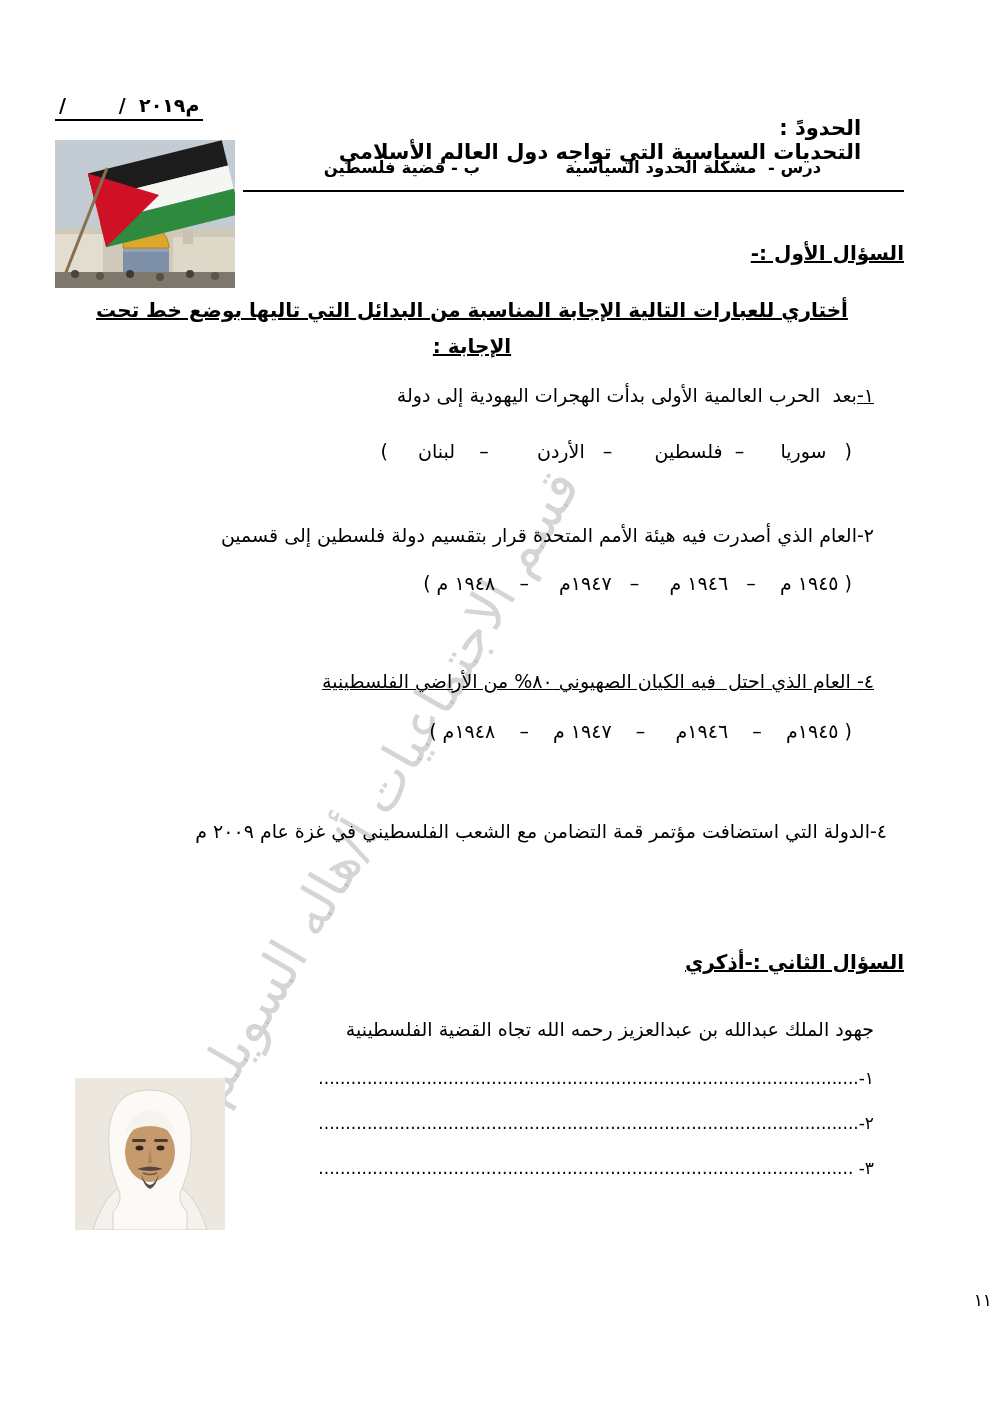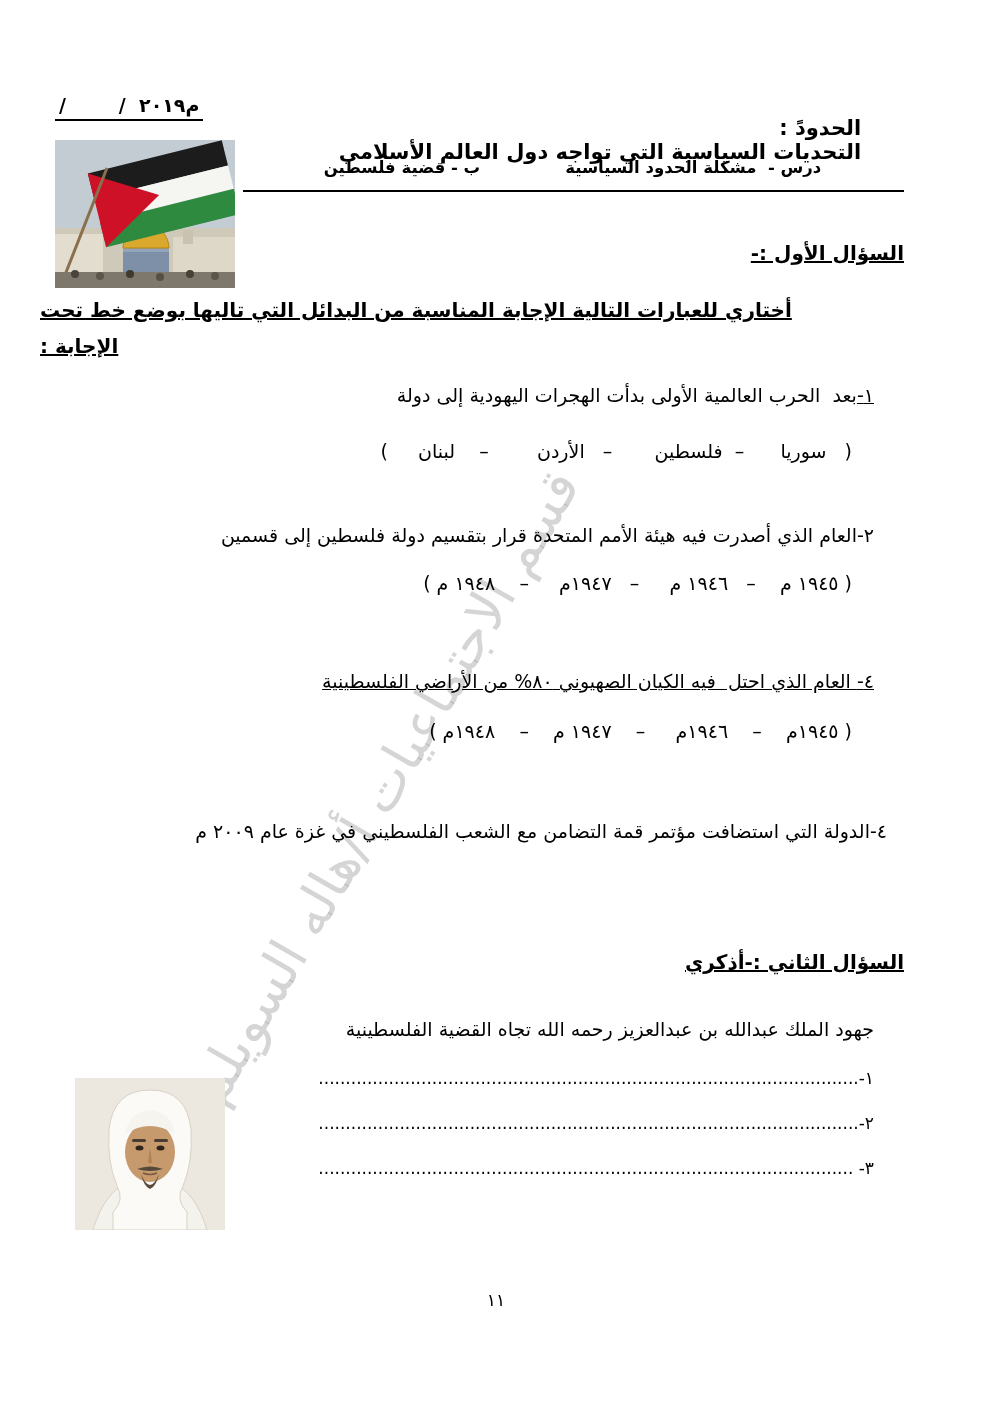--- a/index.html
+++ b/index.html
@@ -63,21 +63,21 @@
   .king-photo { position: absolute; top: 1078px; left: 75px; width: 150px; height: 152px; }
 
   
   .s1-heading {
     position: absolute; top: 241px; right: 88px;
     font-size: 20px; font-weight: bold; text-decoration: underline;
     white-space: pre;
   }
   .instruction {
     position: absolute; top: 292px; right: 88px; left: 40px;
-    text-align: left; font-size: 20px; font-weight: bold; line-height: 1.8;
+    text-align: center; font-size: 20px; font-weight: bold; line-height: 1.8;
     white-space: nowrap;
   }
   .instruction .u { text-decoration: underline; }
 
   .question { position: absolute; font-size: 19px; white-space: pre; }
   .q-num-underline { text-decoration: underline; }
   .q1 { top: 384px; right: 118px; }
   .q2 { top: 524px; right: 118px; margin-left: 48px; }
   .q3 { top: 670px; right: 118px; text-decoration: underline; }
   .q4 { top: 820px; right: 105px; }
@@ -102,21 +102,21 @@
   .answers { position: absolute; top: 1068px; right: 118px; width: 556px; }
   .answer-line {
     height: 26px; margin-bottom: 19px;
     overflow: hidden; white-space: nowrap;
     text-align: right; font-size: 17px;
   }
   .ans-dots { letter-spacing: 1.5px; }
 
   .page-number {
     position: absolute; top: 1290px; left: 0; width: 100%;
-    text-align: center; font-size: 17px;
+    font-size: 17px;
   }
 </style>
 </head>
 <body>
 
 <div class="watermark">قسم الاجتماعيات أ/هاله السويلم</div>
 
 <div class="layer">
 
   <header class="header-row">

